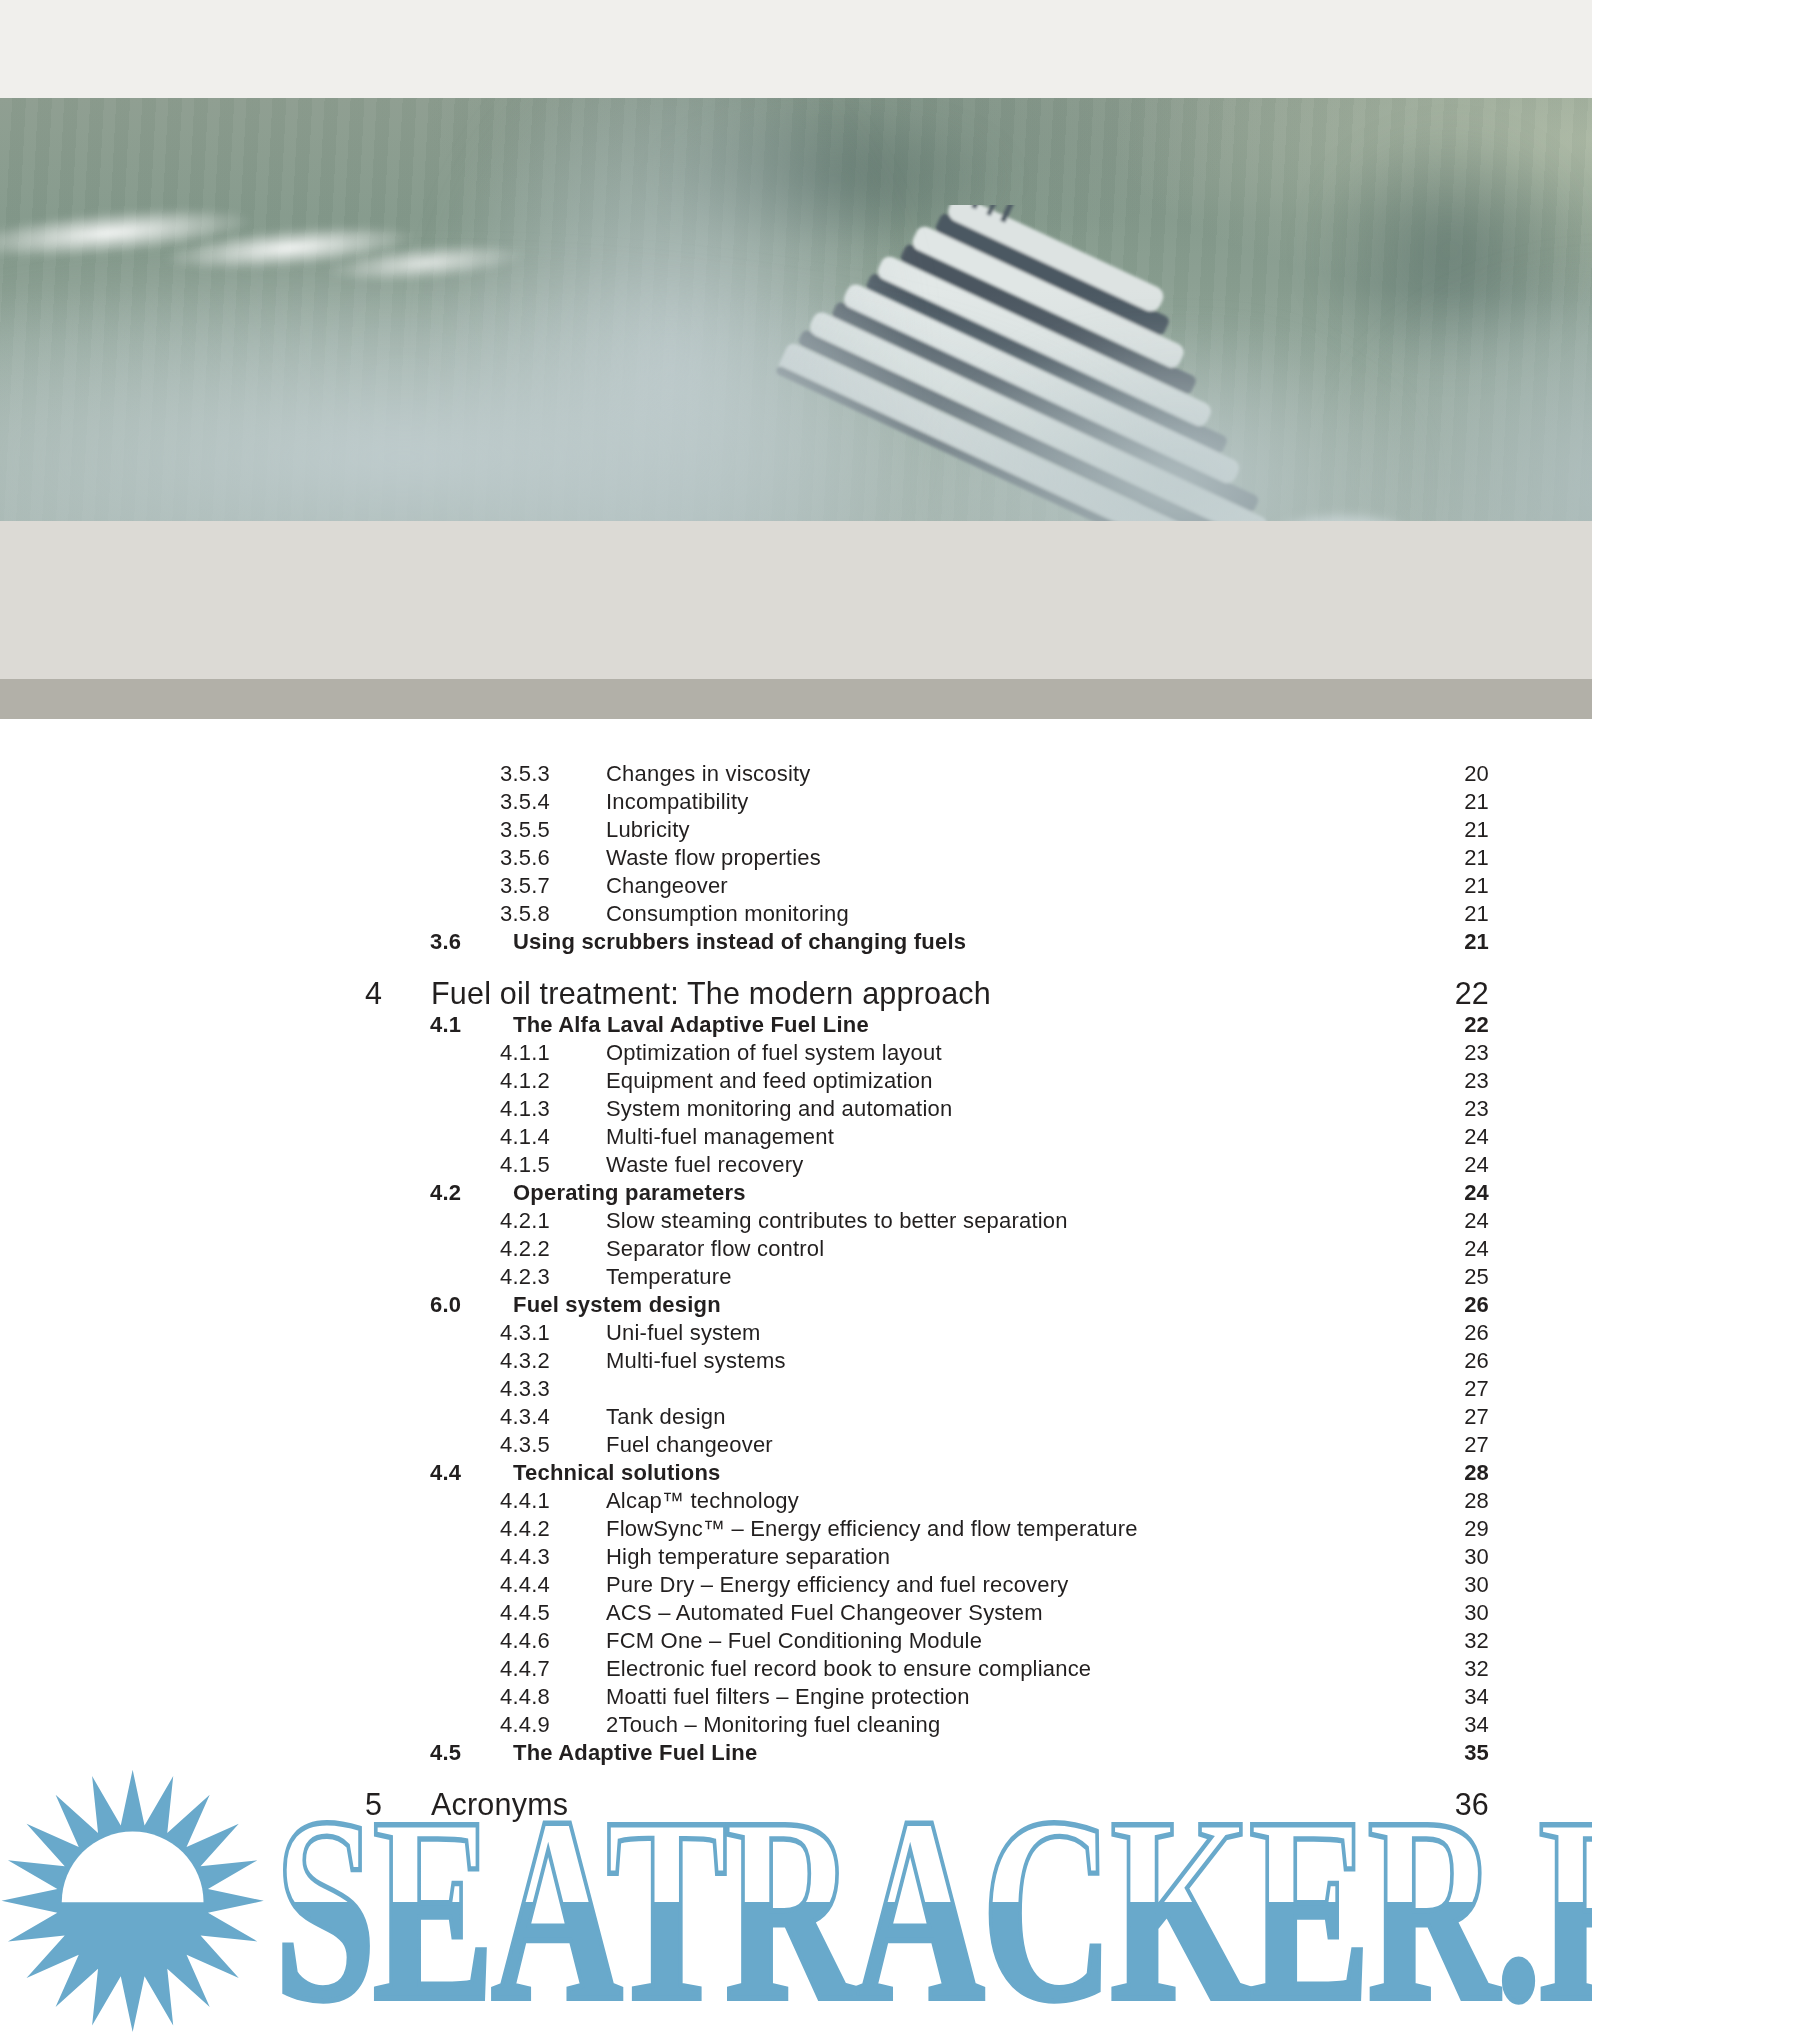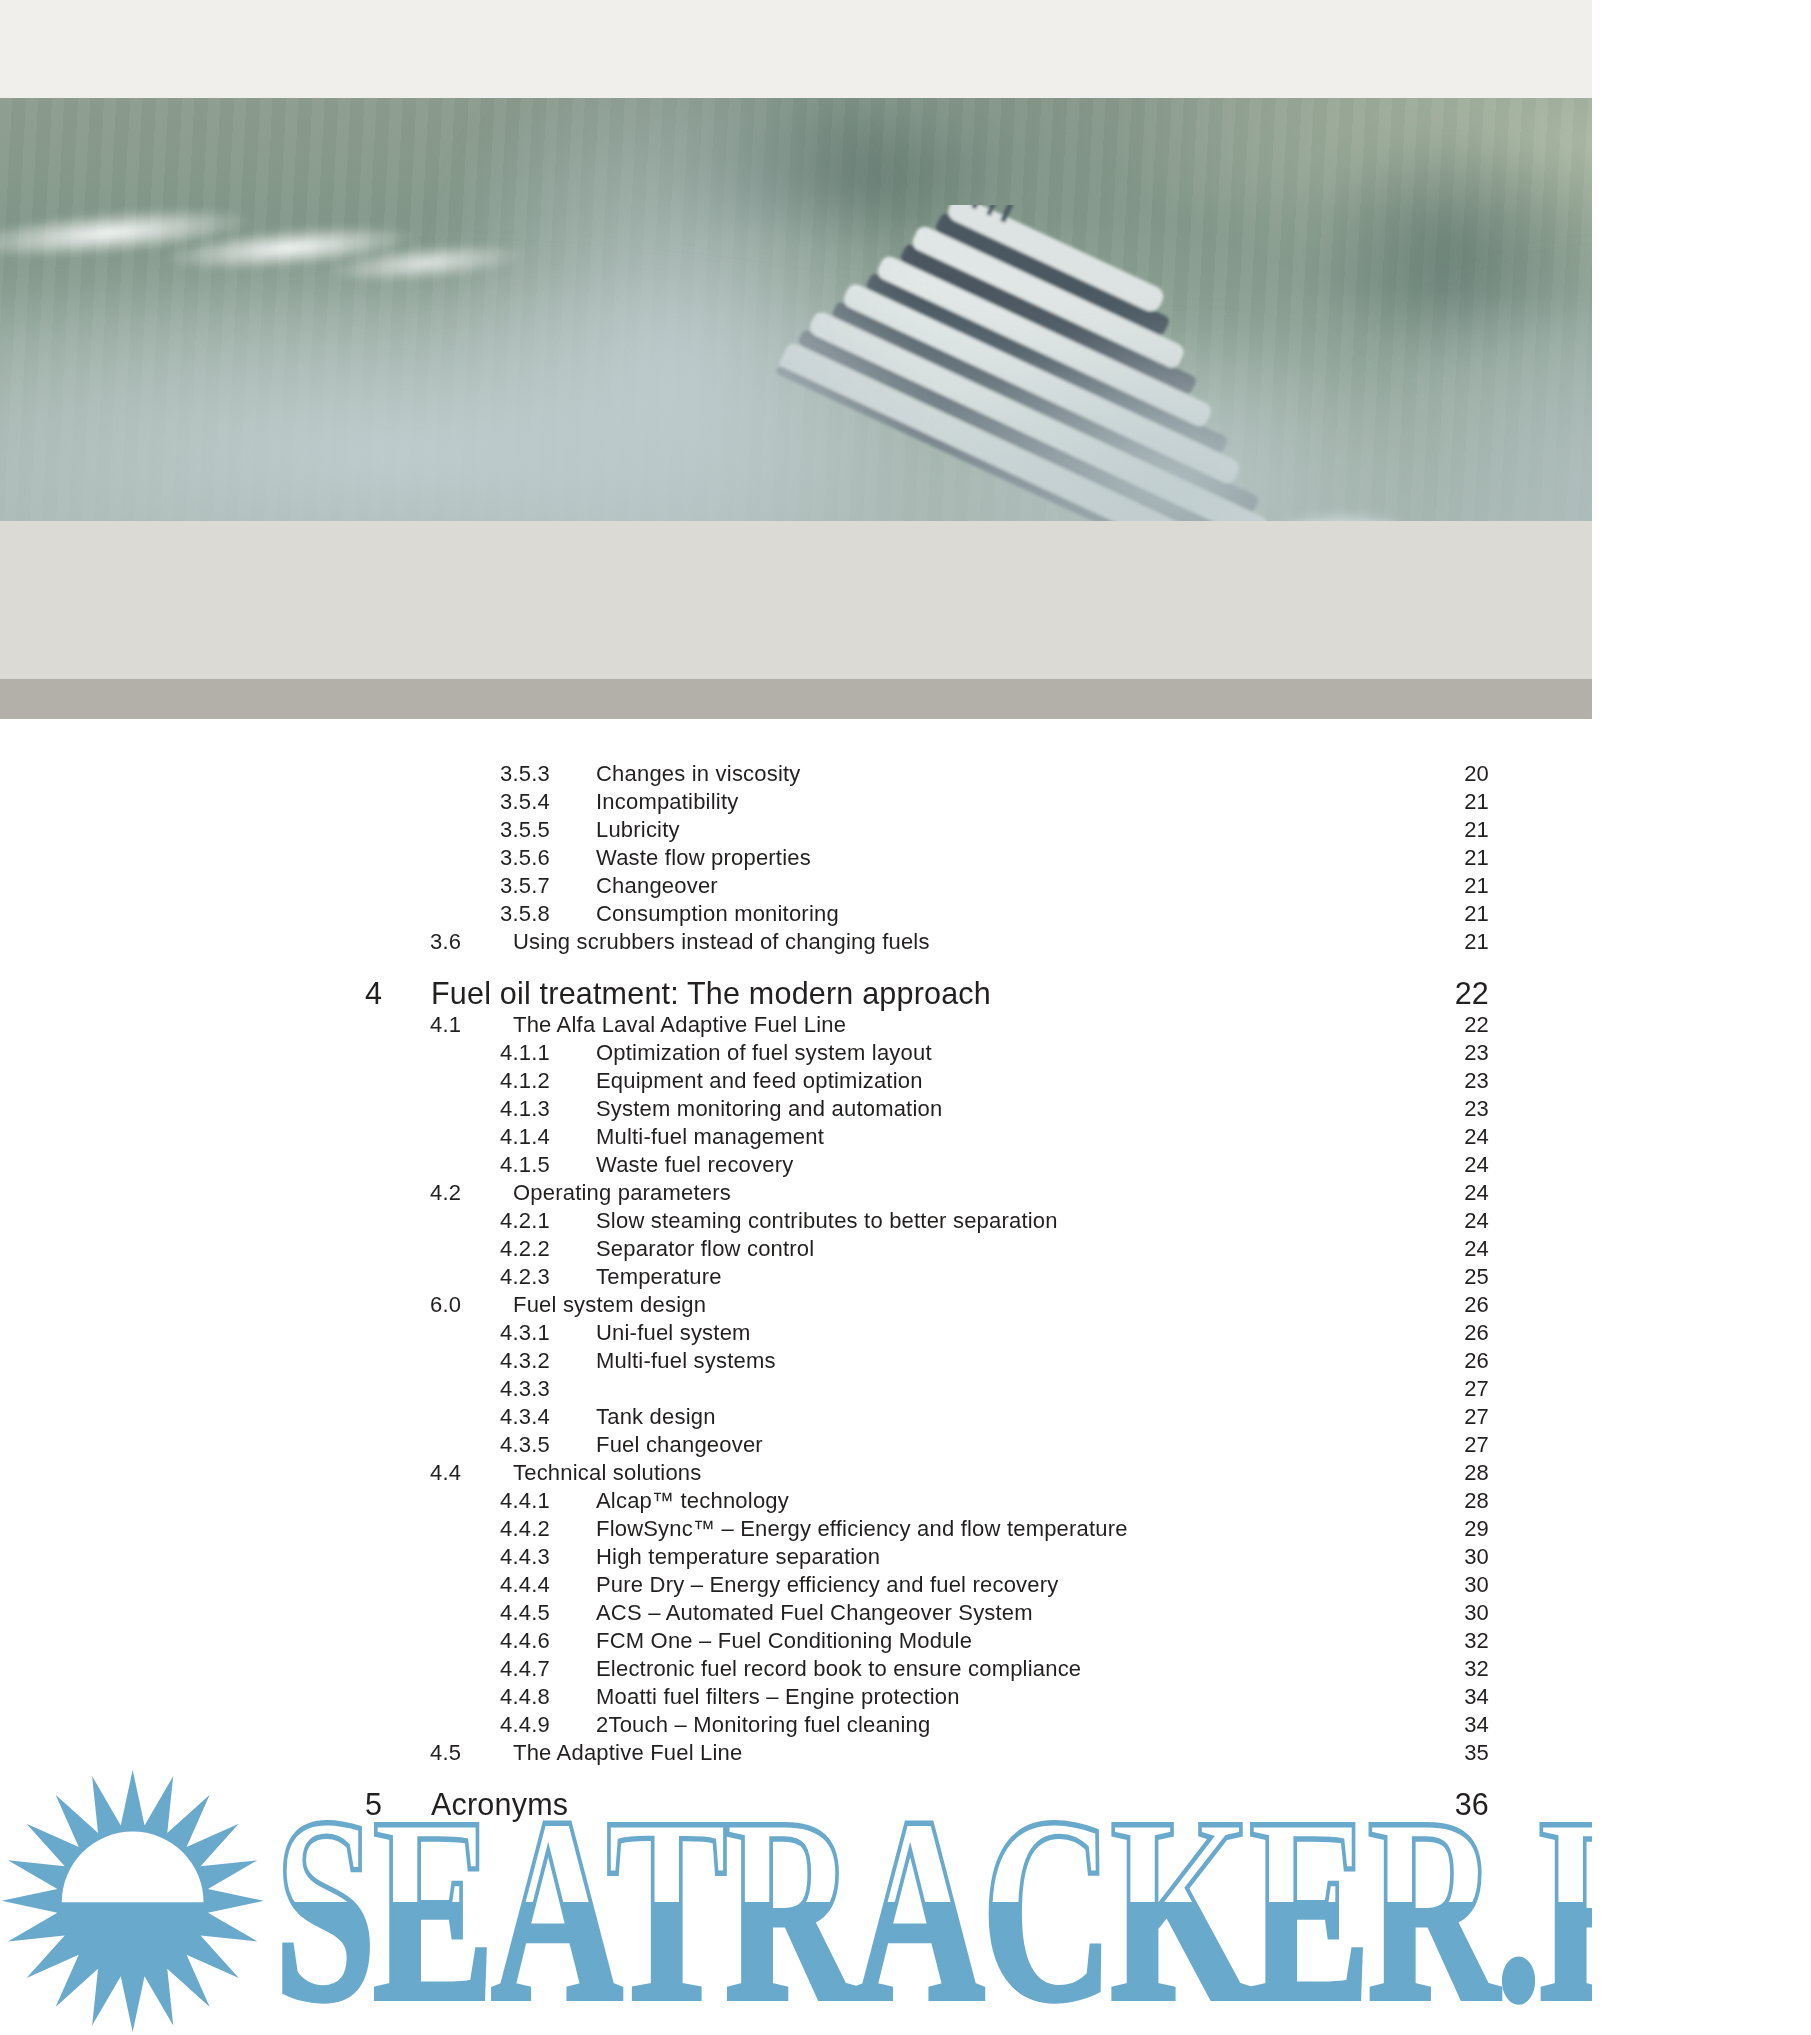--- a/index.html
+++ b/index.html
@@ -40,25 +40,25 @@
   .foam3{left:18%;top:35%;width:11%;height:8%;opacity:.8;}
 
   
   .band-light{position:absolute;left:0;top:521px;width:1812px;height:158px;background:#dcdad5;}
   .band-mid{position:absolute;left:0;top:679px;width:1812px;height:40px;background:#b2b0a8;}
 
   
   .toc{position:absolute;left:365px;top:760px;width:1124px;}
   .toc-row{position:relative;height:28px;line-height:28px;font-size:22px;letter-spacing:0.2px;}
   .toc-row .num{position:absolute;left:135px;}
-  .toc-row .title{position:absolute;left:231px;white-space:nowrap;}
+  .toc-row .title{position:absolute;left:241px;white-space:nowrap;}
   .toc-row .pg{position:absolute;right:0;}
   .toc-row.l2 .num{left:65px;}
   .toc-row.l2 .title{left:148px;}
-  .toc-row.bold{font-weight:normal;}
+  .toc-row.bold{font-weight:bold;}
   .toc-row.l1{height:35px;line-height:35px;font-size:30.5px;}
   .toc-row.l1 .num{left:0;}
   .toc-row.l1 .title{left:66px;}
   .toc-row.gap{margin-top:20px;}
 
   
   .watermark{position:absolute;left:0;top:1756px;width:1812px;height:279px;pointer-events:none;}
 </style>
 </head>
 <body>

